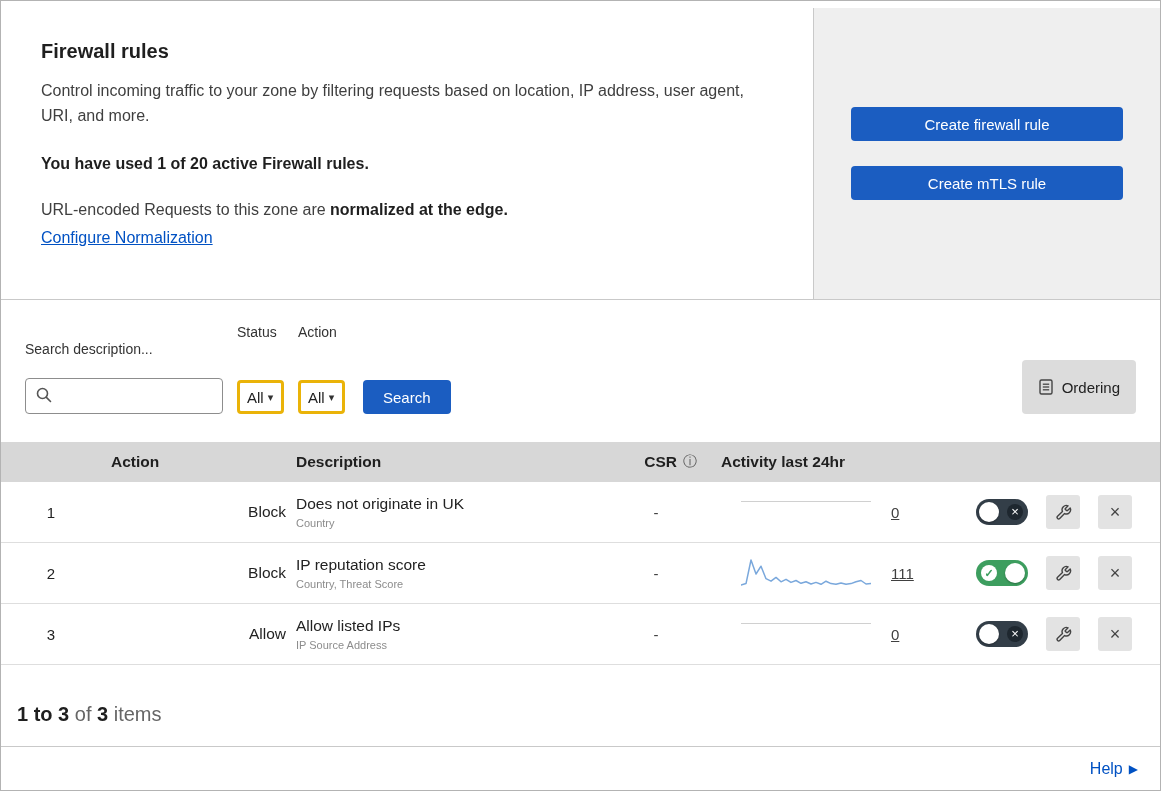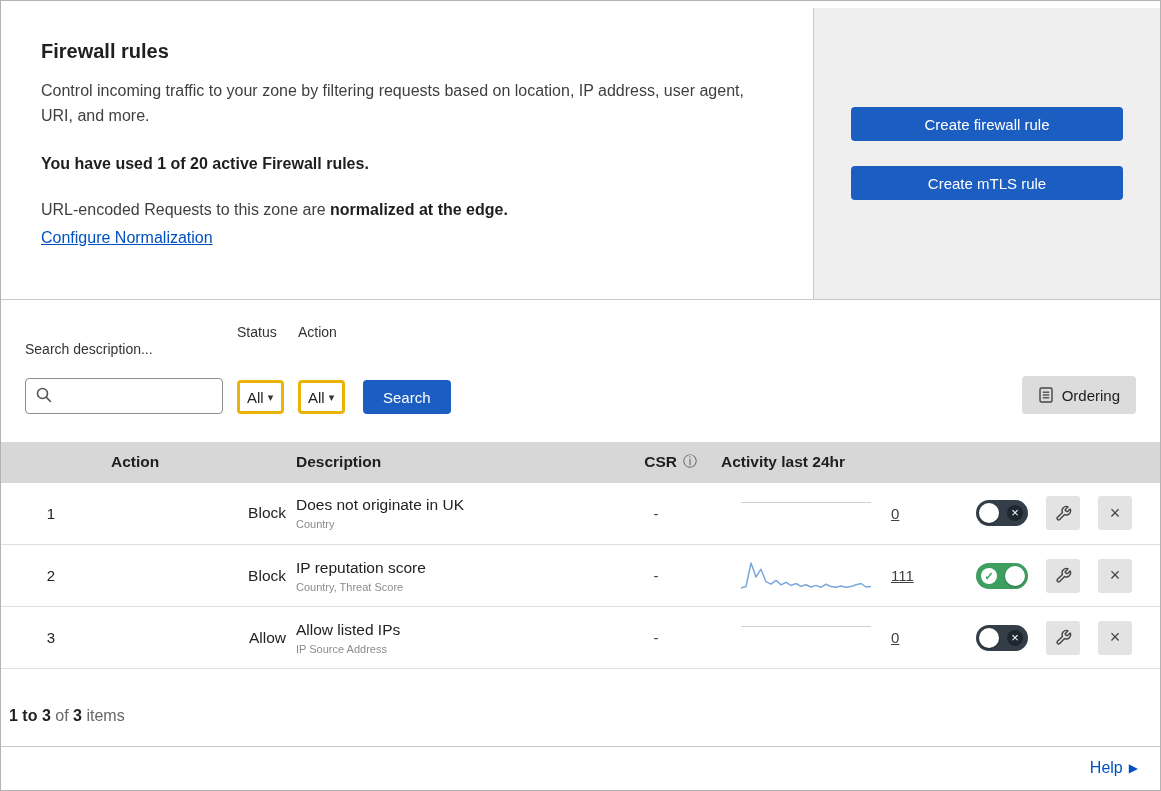--- a/index.html
+++ b/index.html
@@ -73,21 +73,21 @@
     padding: 0 7px; gap: 4px; font-size: 15px; color: #222; cursor: pointer; margin-top: 19px;
   }
   .caret { font-size: 11px; color: #333; }
   .btn-search {
     height: 34px; padding: 0 20px; margin-left: 4px;
     background: #1b5dc1; color: #fff; border: none; border-radius: 4px;
     font-family: "Liberation Sans", sans-serif; font-size: 15px; cursor: pointer;
   }
   .btn-ordering {
     margin-left: auto;
-    height: 38px; padding: 16px 16px;
+    height: 54px; padding: 16px 16px;
     background: #dcdcdc; color: #222; border: none; border-radius: 4px;
     font-family: "Liberation Sans", sans-serif; font-size: 15px; cursor: pointer;
     display: flex; align-items: center; gap: 8px;
   }
 
   
   .t-grid { display: grid; grid-template-columns: 100px 185px 315px 110px 250px 1fr; align-items: center; }
   .t-head {
     background: #d7d7d7; height: 46px;
     font-weight: bold; font-size: 15.5px; color: #1f1f1f;
@@ -121,21 +121,21 @@
   .toggle.on .state-badge::after { content: "✓"; }
 
   .icon-btn {
     width: 34px; height: 34px; border: none; border-radius: 3px;
     background: #e3e3e3; color: #444; cursor: pointer;
     display: flex; align-items: center; justify-content: center;
     font-size: 18px; font-family: "Liberation Sans", sans-serif;
   }
 
   
-  .table-footer { padding: 38px 16px 20px 8px; font-size: 16px; color: #666; }
+  .table-footer { padding: 38px 16px 20px 16px; font-size: 20px; color: #666; }
   .table-footer b { color: #1f1f1f; }
   .help-bar {
     margin-top: auto; border-top: 1px solid #c9c9c9;
     height: 48px; display: flex; align-items: center; justify-content: flex-end;
     padding: 8px 22px;
   }
   .help-link { color: #0051c3; font-size: 16px; cursor: pointer; display: flex; align-items: center; gap: 6px; text-decoration: none; }
   .help-arrow { font-size: 12px; }
 
   svg { display: block; }

